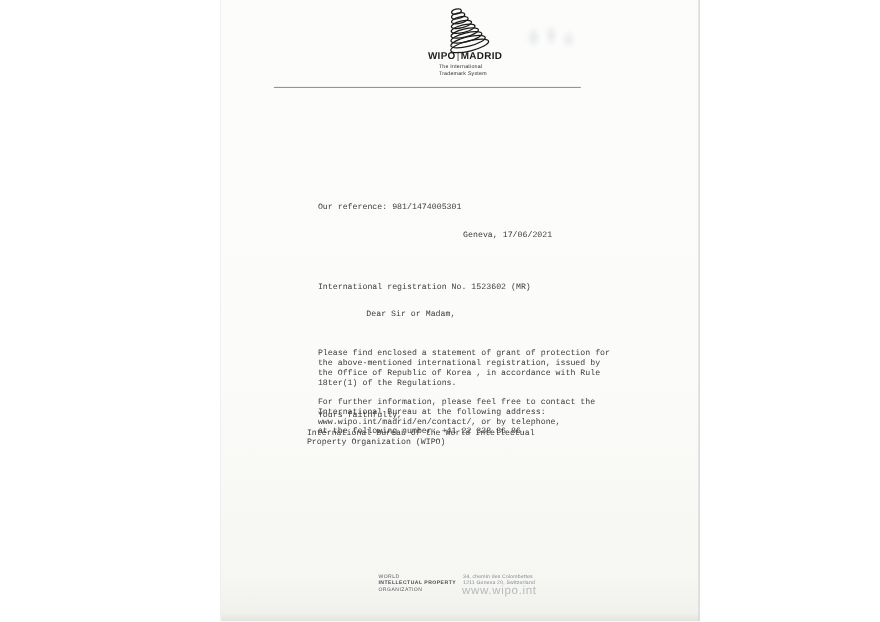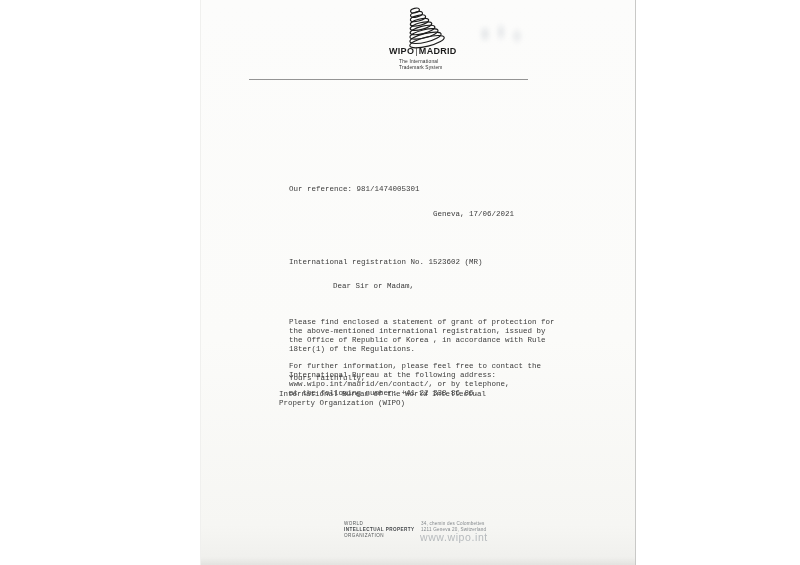--- a/index.html
+++ b/index.html
@@ -41,21 +41,21 @@
   }
   .header-rule { position:absolute; left:48px; top:79px; width:279px; height:1px; background:#949494; }
   
   .mono {
     position:absolute; white-space:pre;
     font-family:"Liberation Mono","DejaVu Sans Mono",monospace;
     font-size:7.5px; line-height:9px; color:#3c3c3c;
   }
   .recipient   { left:212px; top:87px; }
   .reference   { left:88px;  top:185px; }
-  .dateline    { left:232px; top:210px; }
+  .dateline    { left:220px; top:210px; }
   .subject     { left:88px;  top:240px; font-weight:bold; color:#262626; }
   .registration{ left:88px;  top:258px; }
   .salutation  { left:88px;  top:282px;padding-left:44px; }
   .para-1      { left:88px;  top:294px;margin-top:24px; }
   .para-2      { left:88px;  top:334px;margin-top:28px; }
   .closing     { left:88px;  top:374px; }
   .signature   { left:78px;  top:390px; width:300px; text-align:left; }
   
   .footer-org {
     position:absolute; left:143px; top:521px;

